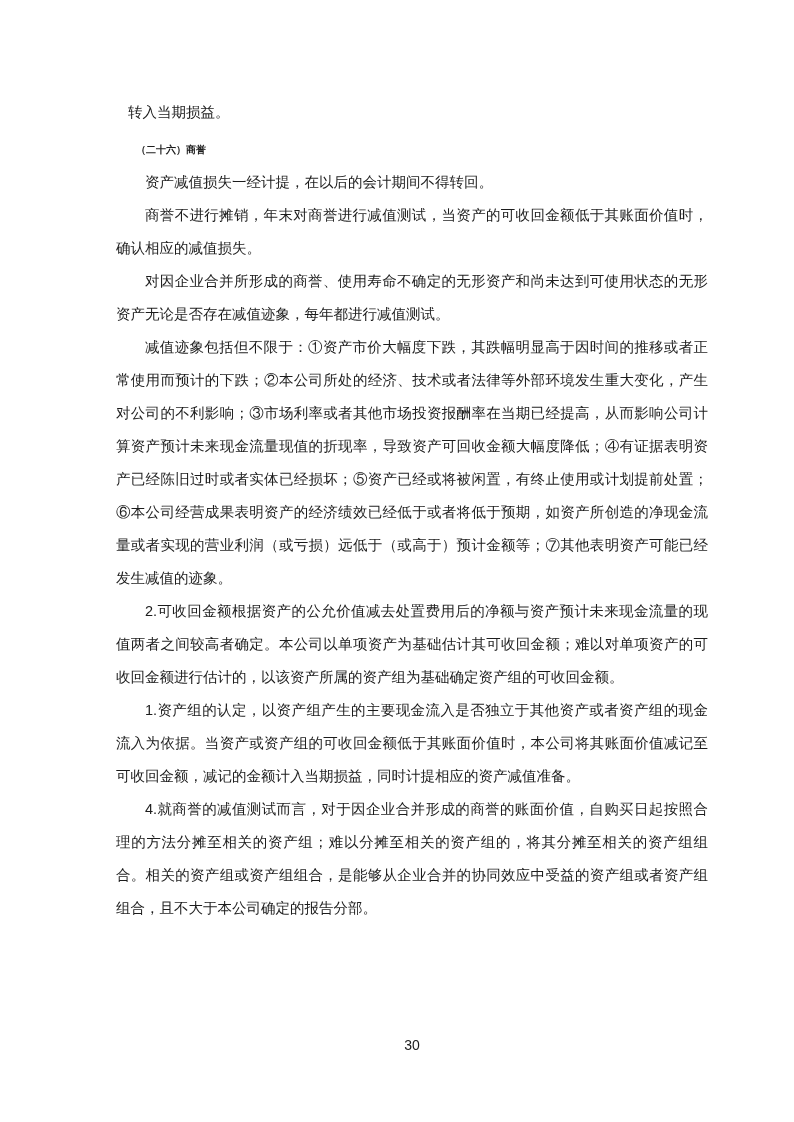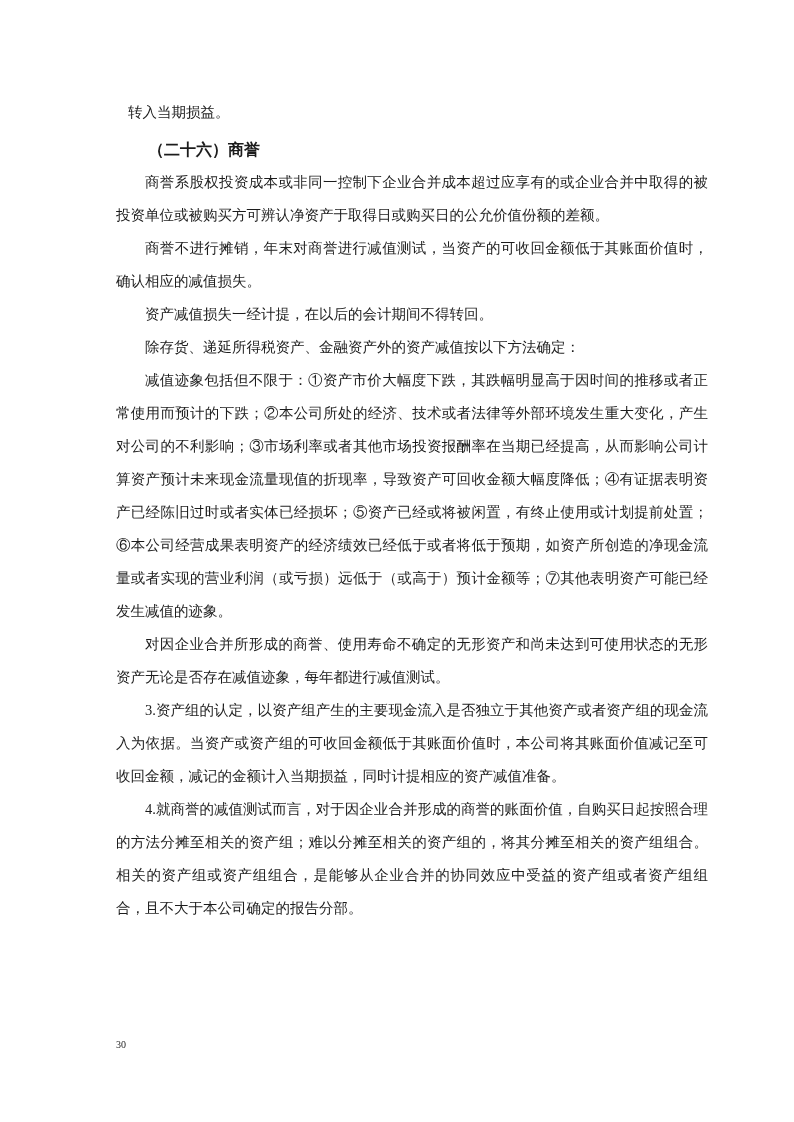--- a/index.html
+++ b/index.html
@@ -10,21 +10,21 @@
     width: 794px;
     height: 1122px;
     background: #ffffff;
     overflow: hidden;
   }
   .page {
     position: relative;
     width: 794px;
     height: 1122px;
     background: #ffffff;
-    font-family: Liberation Serif, serif;
+    font-family: Liberation Sans, sans-serif;
     color: #1c1c1c;
   }
   .content {
     position: absolute;
     left: 116px;
     top: 96px;
     width: 592px;
   }
   .para {
     margin: 0;
@@ -34,46 +34,46 @@
     text-justify: inter-ideograph;
     text-indent: 2em;
     font-weight: 400;
     word-break: normal;
   }
   .continuation {
     text-indent: 12px;
   }
   .heading {
     margin: 4px 0 0 0;
-    font-size: 16px;
+    font-size: 10px;
     line-height: 33px;
     font-weight: 700;
     text-indent: 2em;
     text-align: left;
   }
   .page-number {
     position: absolute;
     top: 1036px;
     left: 116px;
     width: 592px;
-    font-size: 10px;
+    text-align: center;
+    font-size: 14px;
     line-height: 18px;
     color: #1c1c1c;
   }
 </style>
 </head>
 <body>
 
 <div class="page">
   <div class="content">
     <p class="para continuation">转入当期损益。</p>
     <h3 class="heading">（二十六）商誉</h3>
-    <p class="para">商誉系股权投资成本或非同一控制下企业合并成本超过应享有的或企业合并中取得的被投资单位或被购买方可辨认净资产于取得日或购买日的公允价值份额的差额。</p>
+    <p class="para">资产减值损失一经计提，在以后的会计期间不得转回。</p>
     <p class="para">商誉不进行摊销，年末对商誉进行减值测试，当资产的可收回金额低于其账面价值时，确认相应的减值损失。</p>
-    <p class="para">资产减值损失一经计提，在以后的会计期间不得转回。</p>
-    <p class="para">除存货、递延所得税资产、金融资产外的资产减值按以下方法确定：</p>
+    <p class="para">对因企业合并所形成的商誉、使用寿命不确定的无形资产和尚未达到可使用状态的无形资产无论是否存在减值迹象，每年都进行减值测试。</p>
     <p class="para">减值迹象包括但不限于：①资产市价大幅度下跌，其跌幅明显高于因时间的推移或者正常使用而预计的下跌；②本公司所处的经济、技术或者法律等外部环境发生重大变化，产生对公司的不利影响；③市场利率或者其他市场投资报酬率在当期已经提高，从而影响公司计算资产预计未来现金流量现值的折现率，导致资产可回收金额大幅度降低；④有证据表明资产已经陈旧过时或者实体已经损坏；⑤资产已经或将被闲置，有终止使用或计划提前处置；⑥本公司经营成果表明资产的经济绩效已经低于或者将低于预期，如资产所创造的净现金流量或者实现的营业利润（或亏损）远低于（或高于）预计金额等；⑦其他表明资产可能已经发生减值的迹象。</p>
-    <p class="para">对因企业合并所形成的商誉、使用寿命不确定的无形资产和尚未达到可使用状态的无形资产无论是否存在减值迹象，每年都进行减值测试。</p>
-    <p class="para">3.资产组的认定，以资产组产生的主要现金流入是否独立于其他资产或者资产组的现金流入为依据。当资产或资产组的可收回金额低于其账面价值时，本公司将其账面价值减记至可收回金额，减记的金额计入当期损益，同时计提相应的资产减值准备。</p>
+    <p class="para">2.可收回金额根据资产的公允价值减去处置费用后的净额与资产预计未来现金流量的现值两者之间较高者确定。本公司以单项资产为基础估计其可收回金额；难以对单项资产的可收回金额进行估计的，以该资产所属的资产组为基础确定资产组的可收回金额。</p>
+    <p class="para">1.资产组的认定，以资产组产生的主要现金流入是否独立于其他资产或者资产组的现金流入为依据。当资产或资产组的可收回金额低于其账面价值时，本公司将其账面价值减记至可收回金额，减记的金额计入当期损益，同时计提相应的资产减值准备。</p>
     <p class="para">4.就商誉的减值测试而言，对于因企业合并形成的商誉的账面价值，自购买日起按照合理的方法分摊至相关的资产组；难以分摊至相关的资产组的，将其分摊至相关的资产组组合。相关的资产组或资产组组合，是能够从企业合并的协同效应中受益的资产组或者资产组组合，且不大于本公司确定的报告分部。</p>
   </div>
   <div class="page-number">30</div>
 </div>
 
 </body></html>

